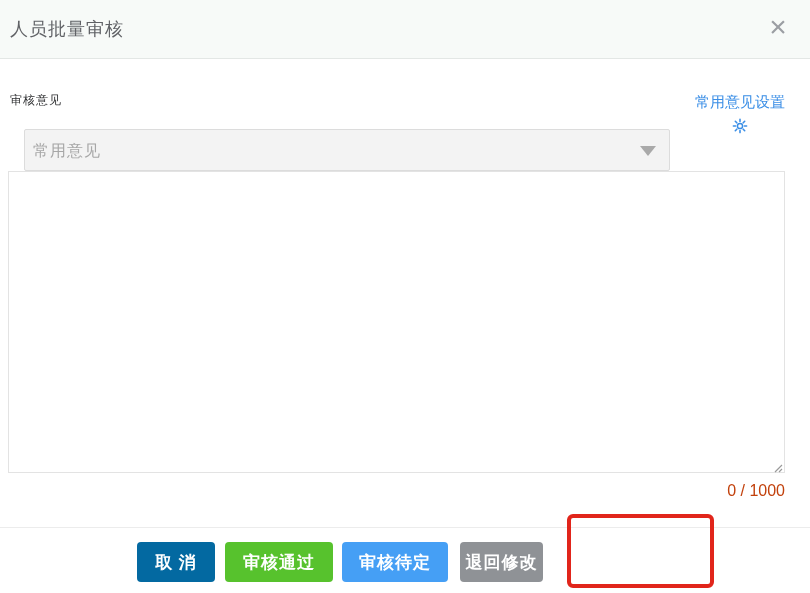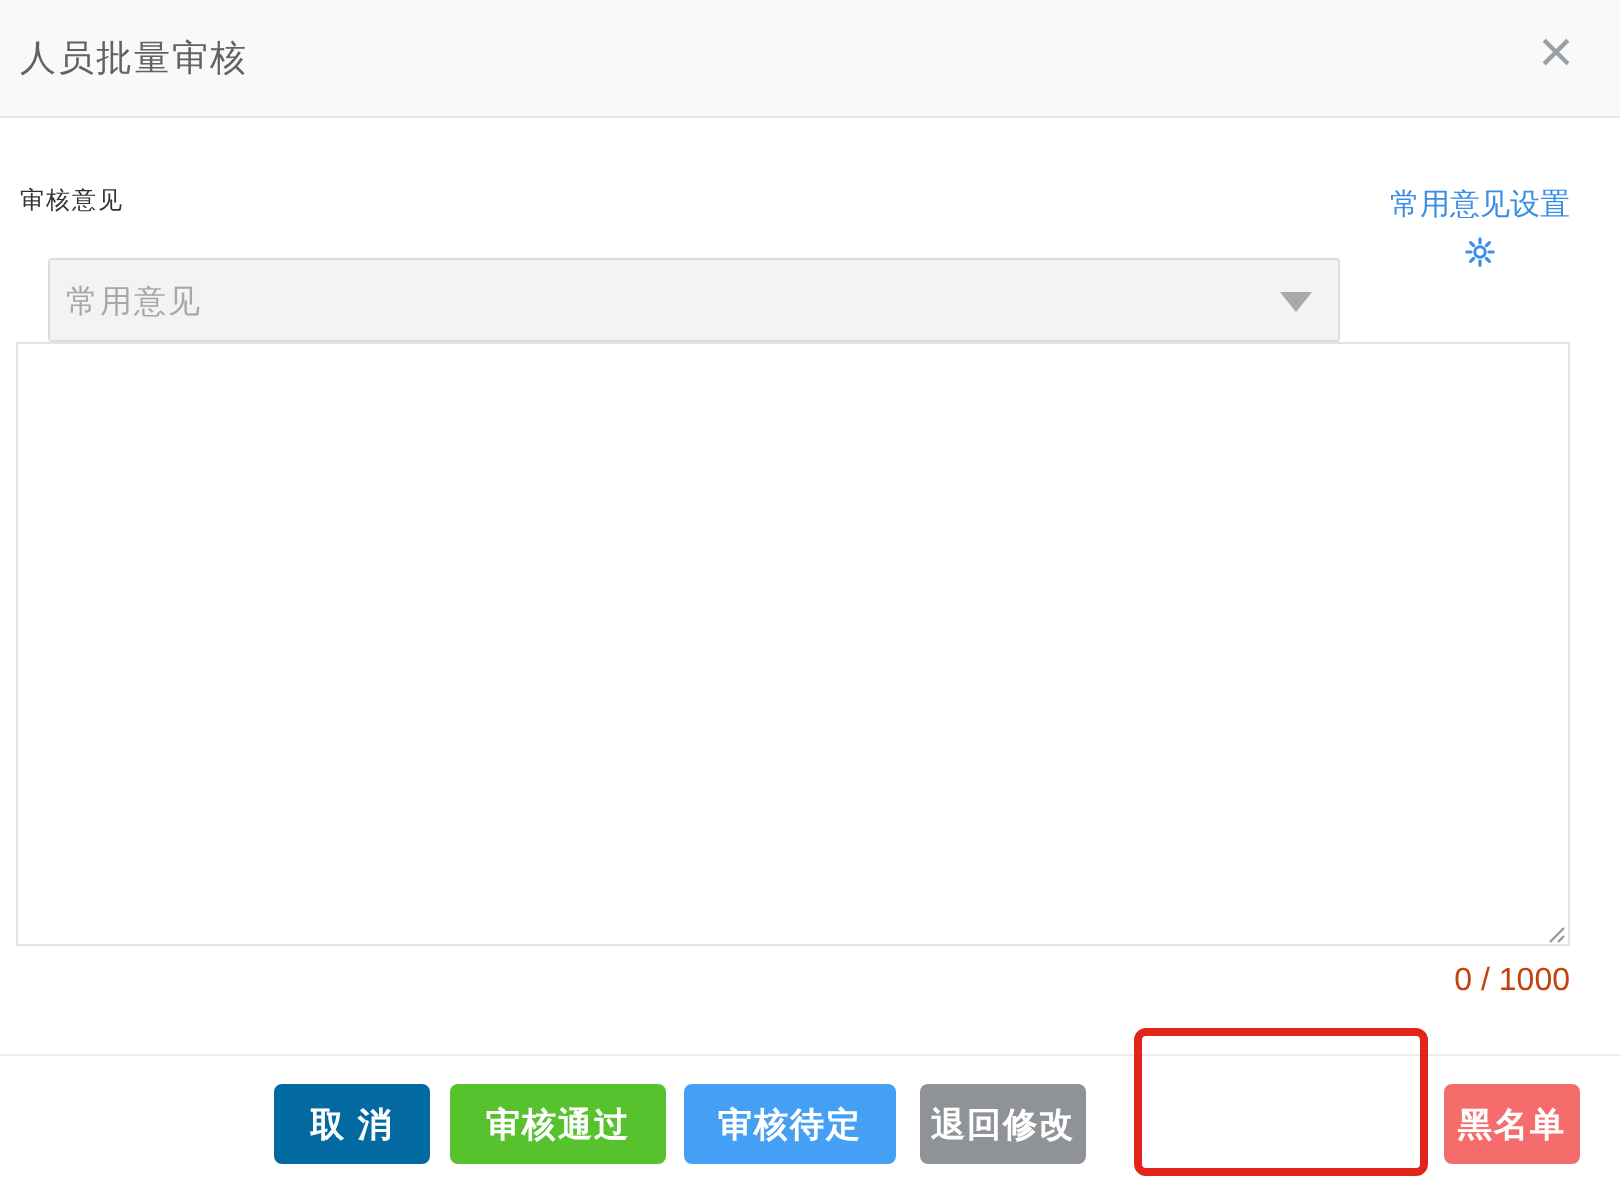--- a/index.html
+++ b/index.html
@@ -198,17 +198,16 @@
   </div>
 
   <div class="char-counter">0 / 1000</div>
 
   <div class="footer-divider"></div>
 
   <button class="btn btn-cancel" style="background-color: #0369a1;">取 消</button>
   <button class="btn btn-approve" style="background-color: rgb(87, 194, 45);">审核通过</button>
   <button class="btn btn-pending" style="background-color: rgb(69, 159, 245);">审核待定</button>
   <button class="btn btn-return" style="background-color: rgb(143, 146, 150);">退回修改</button>
-  <button class="btn btn-blacklist" style="background-color: rgb(245, 108, 108);">黑名单</button>
 
   <div class="highlight-box" style="border-color: rgb(225, 37, 27);"></div>
 
 </div>
 
 </body></html>

